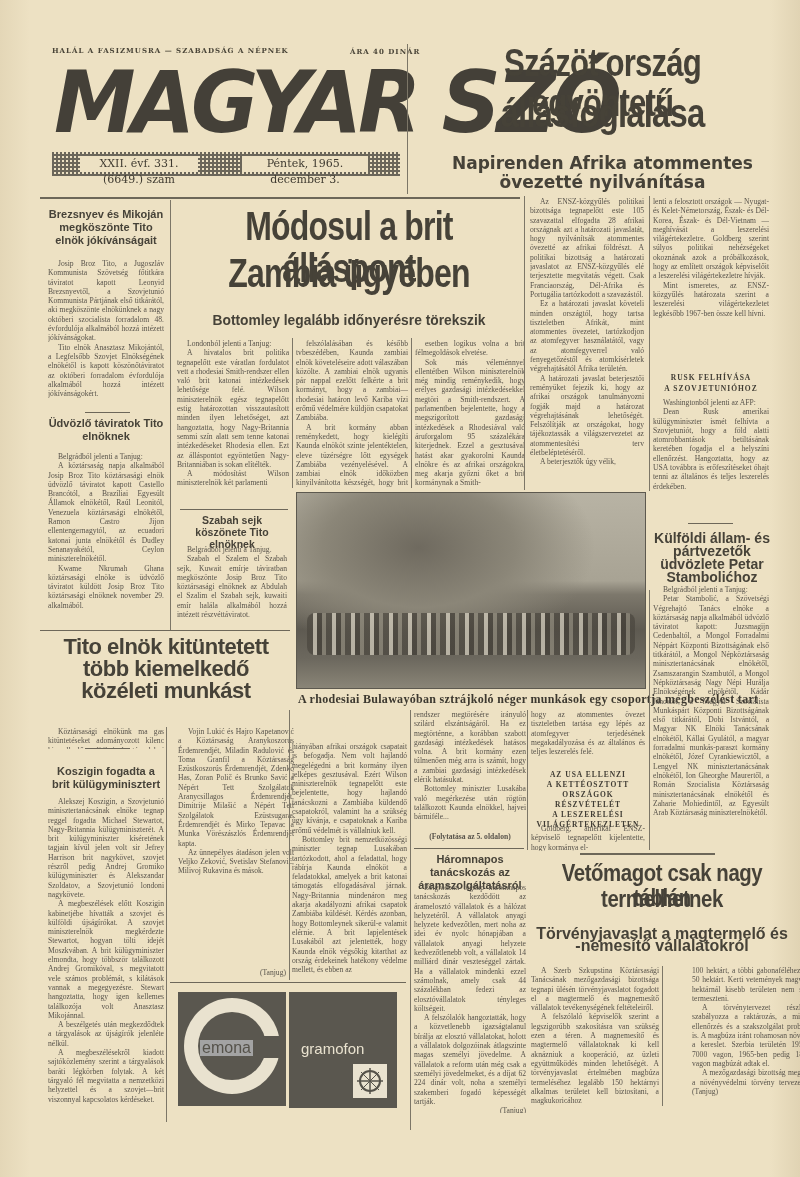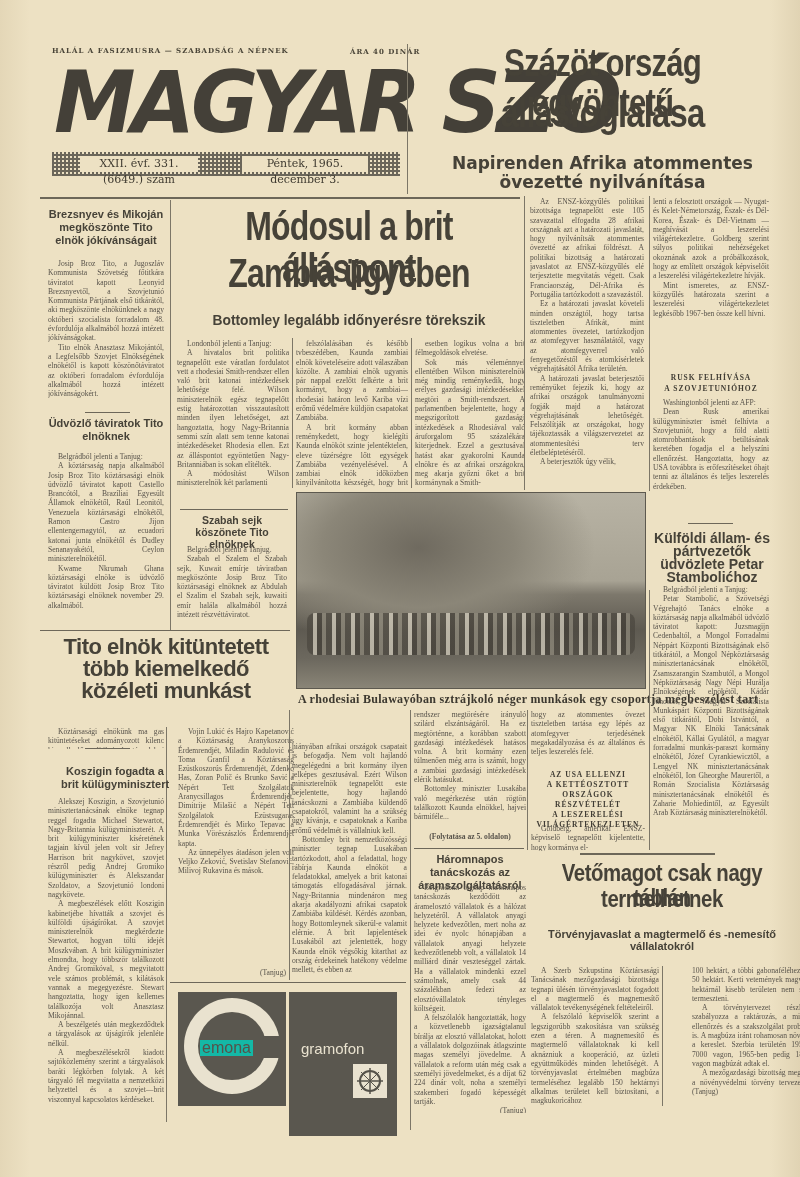--- a/index.html
+++ b/index.html
@@ -151,21 +151,21 @@
   </div>
   <div class="hrule" style="left:85px;top:748px;width:45px;"></div>
   <div class="abs body" style="left:170px;top:727px;width:116px;height:240px;margin-left:8px;">
     <p>Vojin Lukić és Hajro Kapetanović a Köztársaság Aranykoszorús Érdemrendjét, Miladin Radulović és Toma Granfil a Köztársaság Ezüstkoszorús Érdemrendjét, Zdenko Has, Zoran Polič és Brunko Savić a Népért Tett Szolgálatok Aranycsillagos Érdemrendjét, Dimitrije Milašić a Népért Tett Szolgálatok Ezüstsugaras Érdemrendjét és Mirko Tepavac a Munka Vörészászlós Érdemrendjét kapta.</p>
     <p>Az ünnepélyes átadáson jelen volt Veljko Zeković, Svetislav Stefanović, Milivoj Rukavina és mások.</p>
   </div>
   <div class="abs body" style="left:240px;top:968px;width:46px;text-align:right;">(Tanjug)</div>
 
   <div class="vrule" style="left:166px;top:727px;height:395px;"></div>
 
-  <div class="abs hl" style="left:48px;top:765px;width:116px;font-size:11px;line-height:13px;margin-left:9px;">Koszigin fogadta a brit külügyminisztert</div>
+  <div class="abs hl" style="left:48px;top:765px;width:116px;font-size:11px;line-height:13px;">Koszigin fogadta a brit külügyminisztert</div>
   <div class="abs body" style="left:48px;top:797px;width:116px;height:325px;">
     <p>Alekszej Koszigin, a Szovjetunió minisztertanácsának elnöke tegnap reggel fogadta Michael Stewartot, Nagy-Britannia külügyminiszterét. A brit külügyminiszter kíséretének tagjain kívül jelen volt sir Jefrey Harrison brit nagykövet, szovjet részről pedig Andrej Gromiko külügyminiszter és Alekszandar Szoldatov, a Szovjetunió londoni nagykövete.</p>
     <p>A megbeszélések előtt Koszigin kabinetjébe hívatták a szovjet és külföldi újságírókat. A szovjet miniszterelnök megkérdezte Stewartot, hogyan tölti idejét Moszkvában. A brit külügyminiszter elmondta, hogy többször találkozott Andrej Gromikóval, s megvitatott vele számos problémát, s kilátások vannak a megegyezésre. Stewart hangoztatta, hogy igen kellemes találkozója volt Anasztasz Mikojánnal.</p>
     <p>A beszélgetés után megkezdődtek a tárgyalások az újságírók jelenléte nélkül.</p>
     <p>A megbeszélésekről kiadott sajtóközlemény szerint a tárgyalások baráti légkörben folytak. A két tárgyaló fél megvitatta a nemzetközi helyzettel és a szovjet—brit viszonnyal kapcsolatos kérdéseket.</p>
   </div>
 
   <div class="vrule" style="left:289px;top:710px;height:270px;"></div>
   <div class="abs body" style="left:292px;top:742px;width:115px;height:262px;">
     <p style="text-indent:0">hiányában afrikai országok csapatait is befogadja. Nem volt hajlandó megelégedni a brit kormány ilyen jelképes gesztusával. Ezért Wilson miniszterelnök tegnapelőtt este bejelentette, hogy hajlandó tanácskozni a Zambiába küldendő csapatokról, valamint ha a szükség úgy kívánja, e csapatoknak a Kariba erőmű védelmét is vállalniuk kell.</p>
@@ -198,40 +198,40 @@
     <div class="caps">VILÁGÉRTEKEZLETEN</div>
   </div>
   <div class="abs body" style="left:531px;top:824px;width:114px;height:27px;">
     <p>Goldberg, amerikai ENSZ-képviselő tegnapelőtt kijelentette, hogy kormánya el-</p>
   </div>
   <div class="vrule" style="left:649px;top:590px;height:260px;"></div>
 
   <div class="hrule" style="left:580px;top:853px;width:135px;height:2px;"></div>
   <div class="abs hl" style="left:528px;top:860px;width:268px;font-size:24px;letter-spacing:-.5px;transform:scaleX(.85);transform-origin:center top;">Vetőmagot csak nagy táblán</div>
   <div class="abs hl" style="left:528px;top:886px;width:268px;font-size:24px;letter-spacing:-.5px;transform:scaleX(.85);transform-origin:center top;">termelhetnek</div>
-  <div class="abs hl" style="left:532px;top:928px;width:260px;font-size:11px;line-height:12px;">Törvényjavaslat a magtermelő és -nemesítő vállalatokról</div>
+  <div class="abs hl" style="left:532px;top:928px;width:260px;font-size:16px;line-height:12px;">Törvényjavaslat a magtermelő és -nemesítő vállalatokról</div>
   <div class="abs body" style="left:531px;top:966px;width:128px;height:148px;">
     <p>A Szerb Szkupstina Köztársasági Tanácsának mezőgazdasági bizottsága tegnapi ülésén törvényjavaslatot fogadott el a magtermelő és magnemesítő vállalatok tevékenységének feltételeiről.</p>
     <p>A felszólaló képviselők szerint a legszigorúbb szakosításra van szükség ezen a téren. A magnemesítő és magtermelő vállalatoknak ki kell aknázniuk a kooperáció, az üzleti együttműködés minden lehetőségét. A törvényjavaslat értelmében magbúza termeléséhez legalább 150 hektárnyi alkalmas területet kell biztosítani, a magkukoricához</p>
   </div>
   <div class="vrule" style="left:662px;top:966px;height:140px;"></div>
   <div class="abs body" style="left:666px;top:966px;width:128px;height:140px;margin-left:26px;">
     <p style="text-indent:0">100 hektárt, a többi gabonaféléhez pedig 50 hektárt. Kerti vetemények magvait 30 hektárnál kisebb területen nem szabad termeszteni.</p>
     <p>A törvénytervezet részletesen szabályozza a raktározás, a minőségi ellenőrzés és a szakszolgálat problémáit is. A magbúza iránt rohamosan növekszik a kereslet. Szerbia területén 1959-ben 7000 vagon, 1965-ben pedig 18 000 vagon magbúzát adtak el.</p>
     <p>A mezőgazdasági bizottság megvitatta a növényvédelmi törvény tervezetét is. (Tanjug)</p>
   </div>
 
   <div class="hrule" style="left:170px;top:982px;width:236px;"></div>
   <div class="abs ad" style="left:178px;top:992px;width:108px;height:114px;overflow:hidden;">
     <div style="position:absolute;left:6px;top:6px;width:96px;height:96px;border-radius:50%;background:#e9e2cf;"></div>
     <div style="position:absolute;left:20px;top:20px;width:68px;height:68px;border-radius:50%;background:#5a574f;"></div>
     <div style="position:absolute;left:70px;top:44px;width:40px;height:22px;background:#5a574f;"></div>
-    <div style="position:absolute;left:22px;top:48px;padding:0 2px;background:#14b8a6;color:#55524a;font-family:'Liberation Sans',sans-serif;font-size:16px;line-height:16px;">emona</div>
-  </div>
-  <div class="abs ad" style="left:289px;top:992px;width:108px;height:144px;">
+    <div style="position:absolute;left:22px;top:48px;padding:0 2px;background:#a3a3a3;color:#55524a;font-family:'Liberation Sans',sans-serif;font-size:16px;line-height:16px;">emona</div>
+  </div>
+  <div class="abs ad" style="left:289px;top:992px;width:108px;height:116px;">
     <div style="position:absolute;left:12px;top:48px;color:#e9e2cf;font-family:'Liberation Sans',sans-serif;font-size:15px;">gramofon</div>
     <div style="position:absolute;left:64px;top:72px;width:34px;height:34px;background:#e9e2cf;">
       <svg width="34" height="34" viewBox="0 0 34 34">
         <circle cx="17" cy="17" r="10" fill="none" stroke="#55524a" stroke-width="2"></circle>
         <line x1="17" y1="4" x2="17" y2="30" stroke="#55524a" stroke-width="1.5"></line>
         <line x1="4" y1="17" x2="30" y2="17" stroke="#55524a" stroke-width="1.5"></line>
         <line x1="8" y1="8" x2="26" y2="26" stroke="#55524a" stroke-width="1"></line>
         <line x1="26" y1="8" x2="8" y2="26" stroke="#55524a" stroke-width="1"></line>
       </svg>
     </div>

